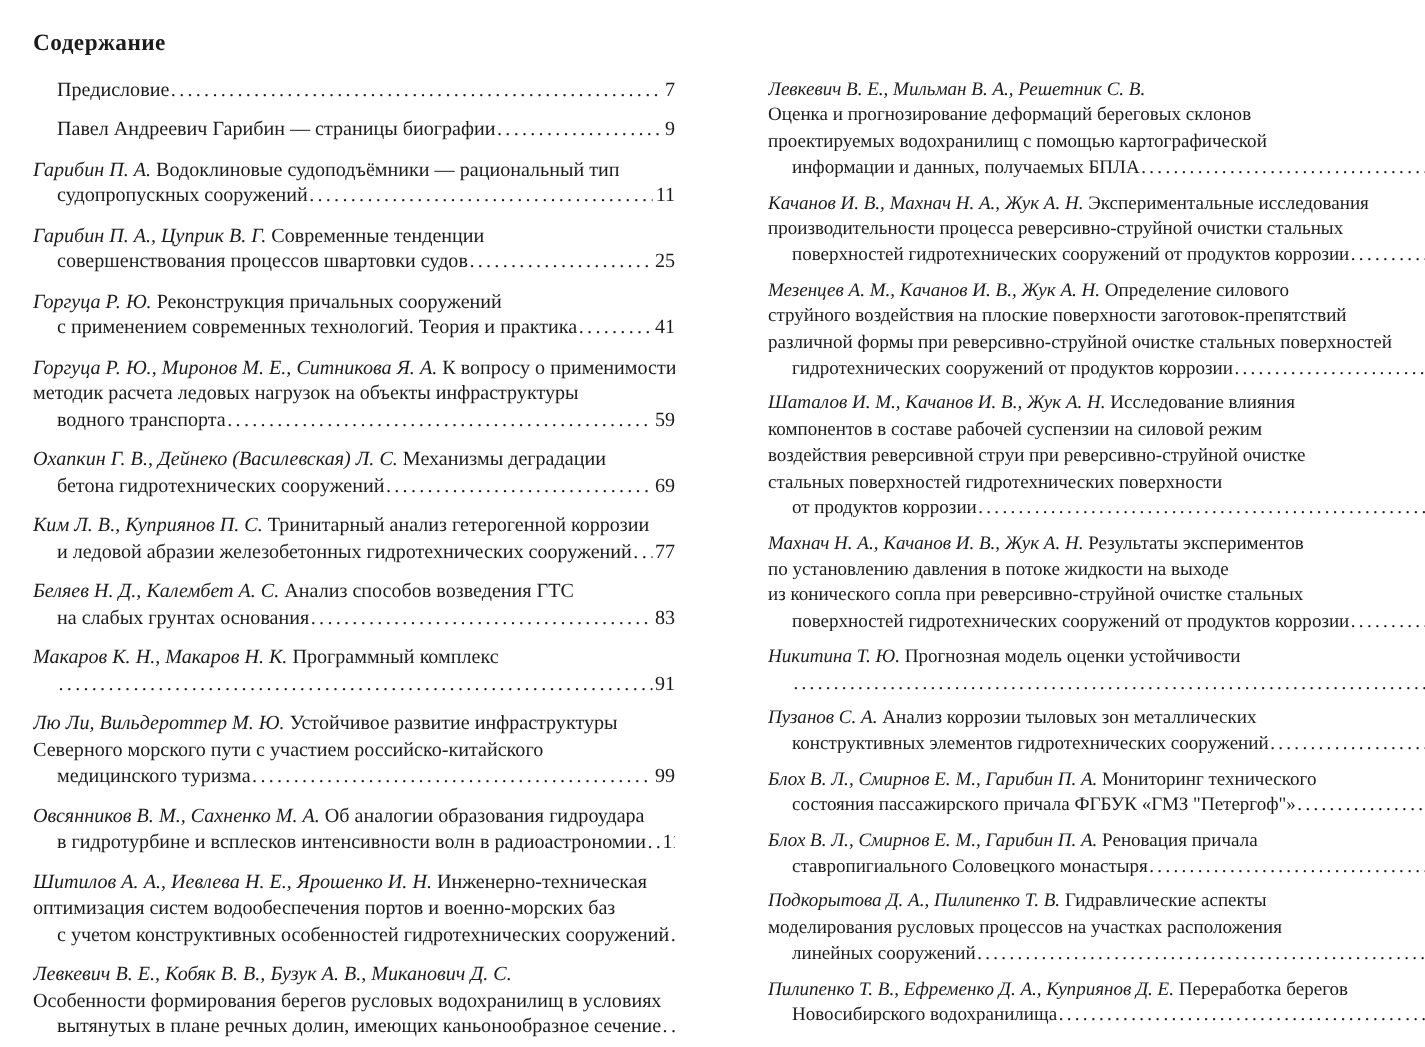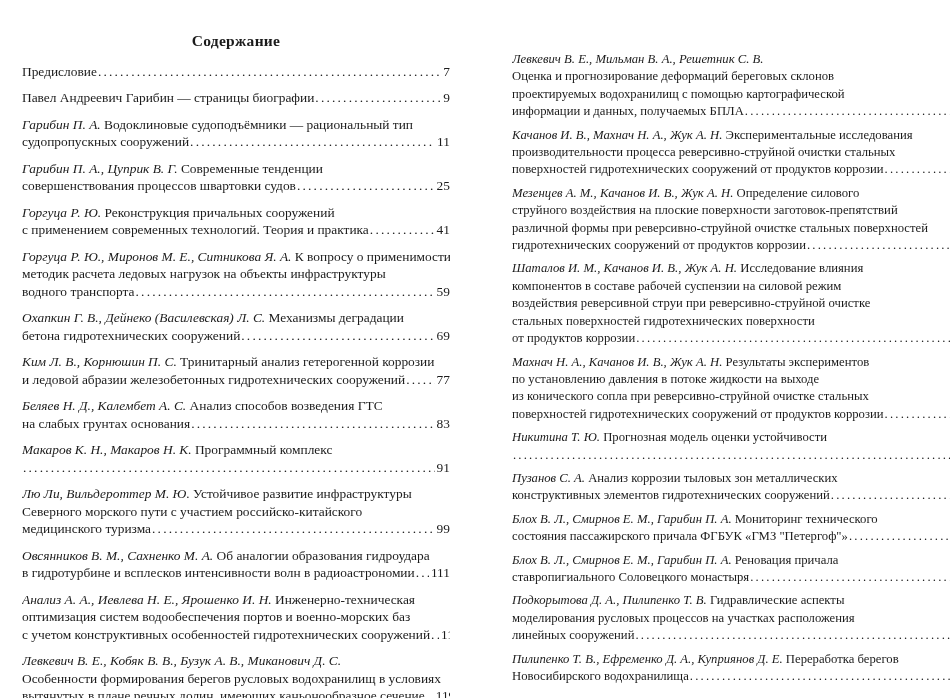--- a/index.html
+++ b/index.html
@@ -28,33 +28,33 @@
   .col-right {
     flex: 1 1 auto;
     margin-left: 62px;
     padding-top: 33px;
     font-size: 12.7px;
     line-height: 17.4px;
   }
   .title {
     font-size: 15.5px;
     font-weight: bold;
-    text-align: center;
-    margin: 14px 0 13px 0;
+    margin: 2px 0 13px 0;
     letter-spacing: 0.3px;
   }
   .entry { margin: 0 0 9px 0; }
   .col-right .entry { margin-bottom: 6px; }
   .line {
     white-space: nowrap;
     overflow: hidden;
   }
   .line.last {
     display: flex;
     align-items: baseline;
+    margin-left: 16px;
   }
   .authors { font-style: italic; flex: 0 0 auto; }
   .txt { flex: 0 0 auto; }
   .leader {
     flex: 1 1 auto;
     overflow: hidden;
     white-space: nowrap;
     letter-spacing: 2.2px;
     min-width: 8px;
     padding-left: 1px;
@@ -117,21 +117,21 @@
         </div>
         <div class="entry">
           <div class="line"><span class="authors">Охапкин Г. В., Дейнеко (Василевская) Л. С.</span><span class="txt">&nbsp;Механизмы деградации</span></div>
           <div class="line last">
             <span class="txt">бетона гидротехнических сооружений </span>
             <span class="leader">............................................................................................................................................................................................................................</span>
             <span class="pagenum">69</span>
           </div>
         </div>
         <div class="entry">
-          <div class="line"><span class="authors">Ким Л. В., Корнюшин П. С.</span><span class="txt">&nbsp;Тринитарный анализ гетерогенной коррозии</span></div>
+          <div class="line"><span class="authors">Ким Л. В., Куприянов П. С.</span><span class="txt">&nbsp;Тринитарный анализ гетерогенной коррозии</span></div>
           <div class="line last">
             <span class="txt">и ледовой абразии железобетонных гидротехнических сооружений</span>
             <span class="leader">............................................................................................................................................................................................................................</span>
             <span class="pagenum">77</span>
           </div>
         </div>
         <div class="entry">
           <div class="line"><span class="authors">Беляев Н. Д., Калембет А. С.</span><span class="txt">&nbsp;Анализ способов возведения ГТС</span></div>
           <div class="line last">
             <span class="txt">на слабых грунтах основания </span>
@@ -157,21 +157,21 @@
         </div>
         <div class="entry">
           <div class="line"><span class="authors">Овсянников В. М., Сахненко М. А.</span><span class="txt">&nbsp;Об аналогии образования гидроудара</span></div>
           <div class="line last">
             <span class="txt">в гидротурбине и всплесков интенсивности волн в радиоастрономии </span>
             <span class="leader">............................................................................................................................................................................................................................</span>
             <span class="pagenum">111</span>
           </div>
         </div>
         <div class="entry">
-          <div class="line"><span class="authors">Анализ А. А., Иевлева Н. Е., Ярошенко И. Н.</span><span class="txt">&nbsp;Инженерно-техническая</span></div>
+          <div class="line"><span class="authors">Шитилов А. А., Иевлева Н. Е., Ярошенко И. Н.</span><span class="txt">&nbsp;Инженерно-техническая</span></div>
           <div class="line"><span class="txt">оптимизация систем водообеспечения портов и военно-морских баз</span></div>
           <div class="line last">
             <span class="txt">с учетом конструктивных особенностей гидротехнических сооружений </span>
             <span class="leader">............................................................................................................................................................................................................................</span>
             <span class="pagenum">114</span>
           </div>
         </div>
         <div class="entry">
           <div class="line"><span class="authors">Левкевич В. Е., Кобяк В. В., Бузук А. В., Миканович Д. С.</span></div>
           <div class="line"><span class="txt">Особенности формирования берегов русловых водохранилищ в условиях</span></div>

